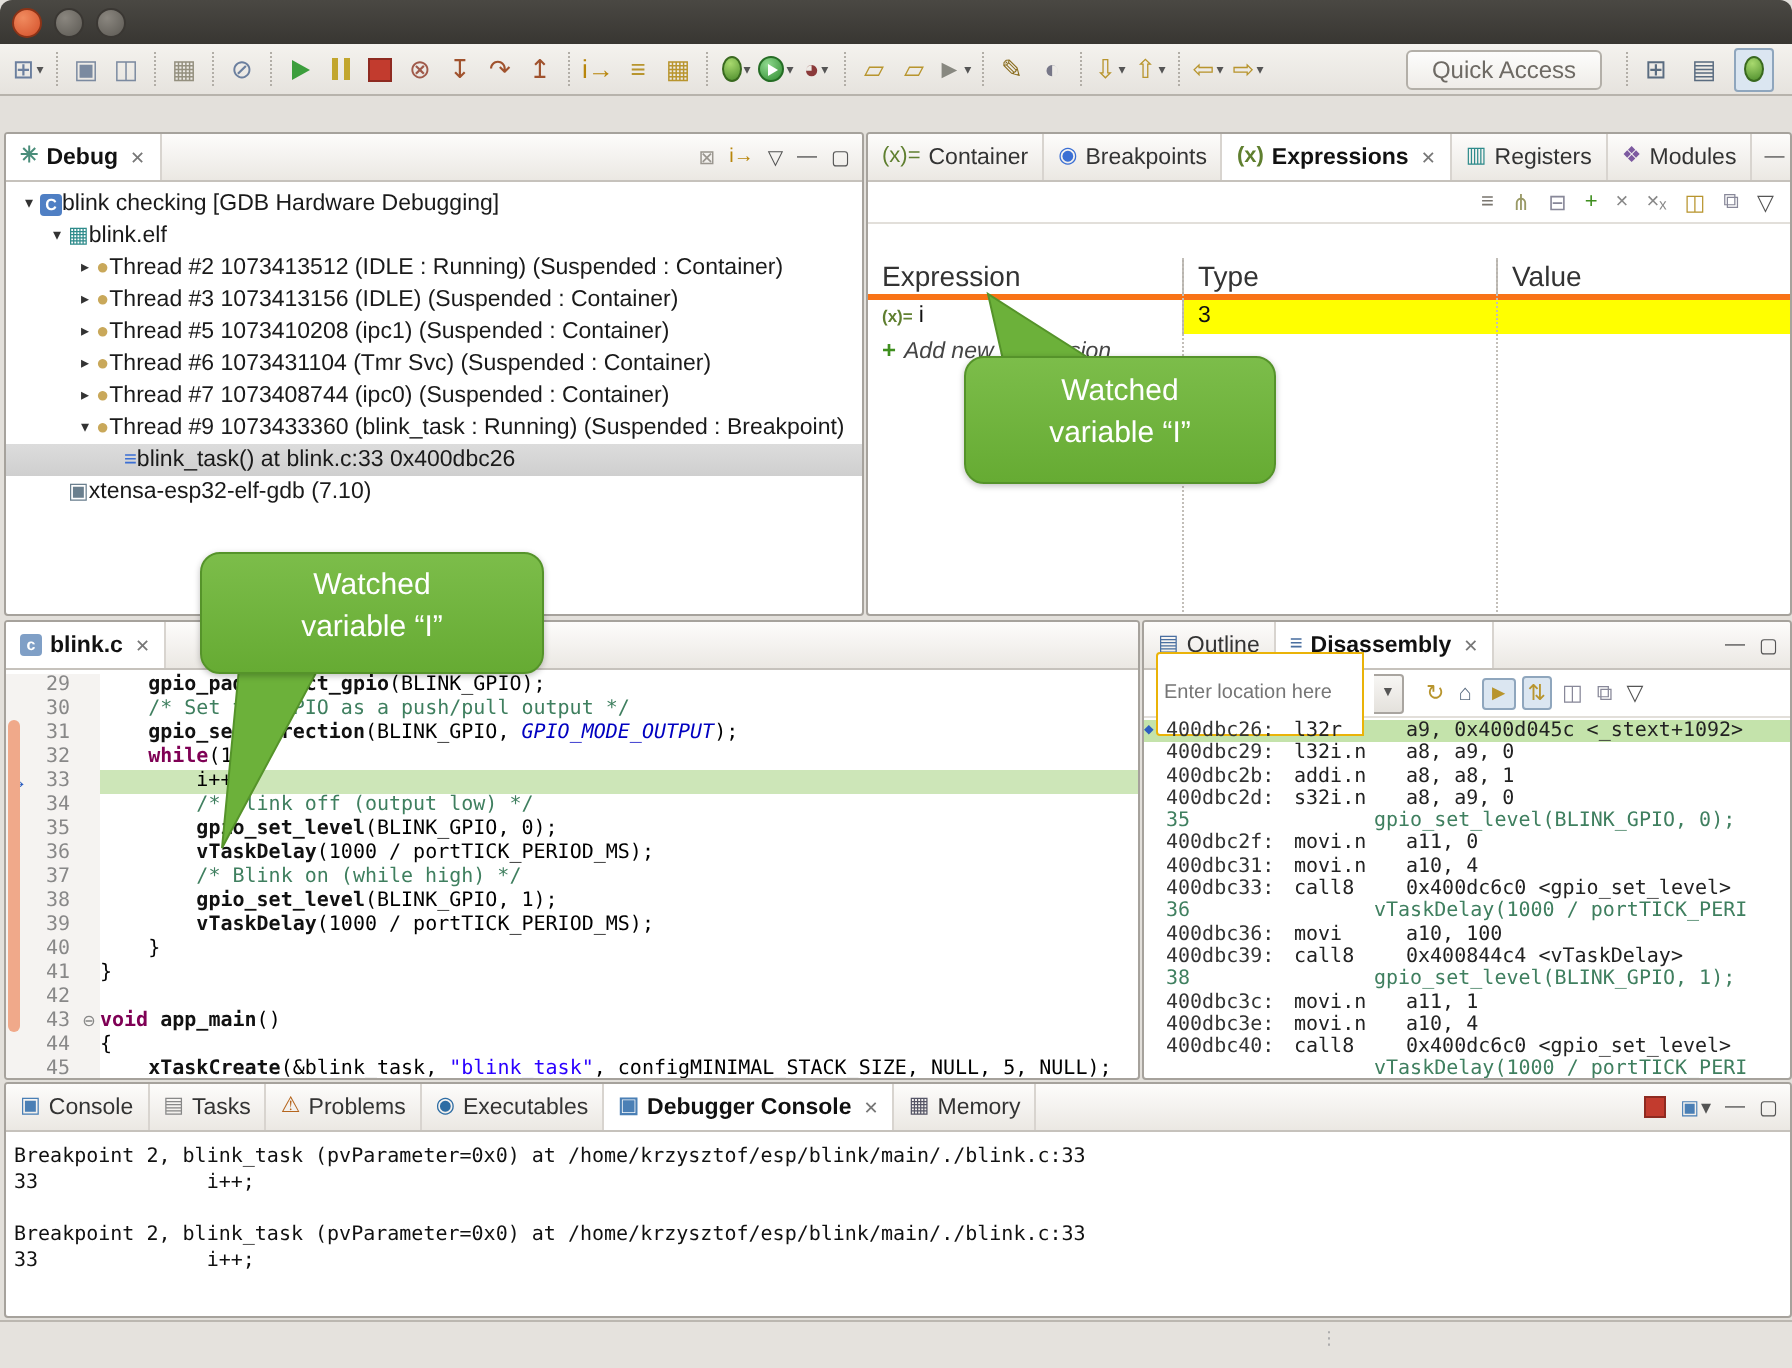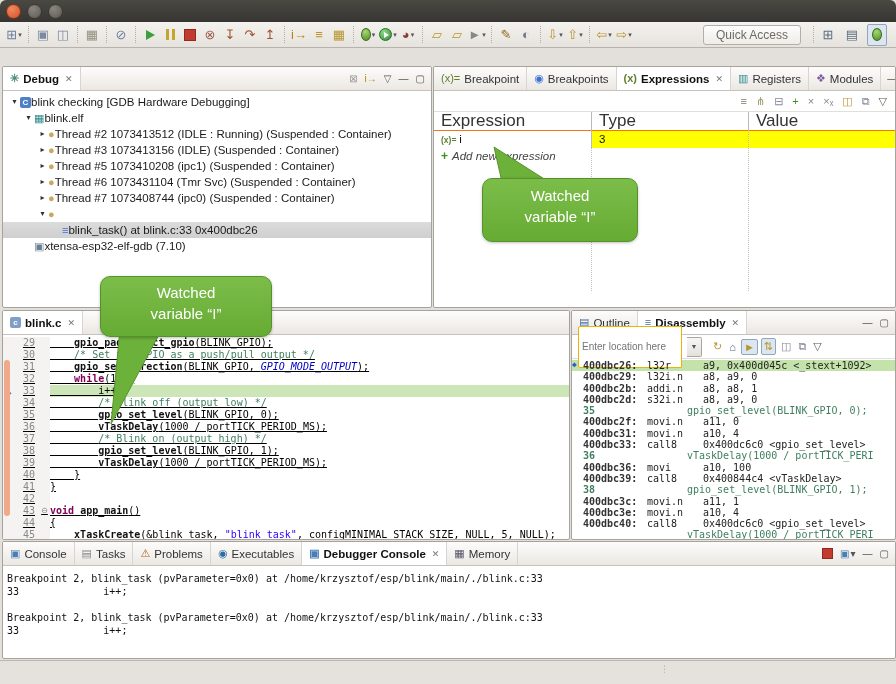--- a/index.html
+++ b/index.html
@@ -38,49 +38,49 @@
   .pbtns span{font-size:10px;}
   
   #debug-tree{padding-top:3px;font-size:11.5px;color:#1a1a1a;}
   .trow{height:16px;line-height:16px;display:flex;align-items:center;white-space:nowrap;}
   .trow.selected{background:linear-gradient(#dcdcdc,#cfcfcf);}
   .texp{width:11px;font-size:8px;color:#333;text-align:center;flex:none;}
   .chip{display:inline-block;width:11px;height:11px;border-radius:2px;color:#fff;font-size:8px;line-height:11px;text-align:center;font-weight:bold;}
   
   #expr-toolbar{height:20px;display:flex;align-items:center;justify-content:flex-end;gap:9px;padding:0 8px;border-bottom:1px solid #e2dfda;color:#7a766f;}
   #expr-toolbar span{font-size:11px;}
-  .xhead{display:flex;height:18px;line-height:18px;font-size:17px;color:#333;border-bottom:1px solid #f97316;}
+  .xhead{display:flex;height:18px;line-height:18px;font-size:14px;color:#333;border-bottom:3px solid #f97316;margin-top:17px;}
   .xc0{width:158px;padding-left:7px;box-sizing:border-box;border-right:1px dotted #b8b4ae;}
   .xc1{width:157px;padding-left:7px;box-sizing:border-box;border-right:1px dotted #b8b4ae;}
   .xc2{flex:1;padding-left:7px;box-sizing:border-box;}
   .xrow{display:flex;height:17px;line-height:17px;font-size:11.5px;color:#111;}
   .vicon{color:#5f7f2f;font-size:8.5px;font-weight:bold;margin-right:3px;}
   .plus{color:#3f8f1f;font-weight:bold;font-size:12px;margin-right:4px;}
   
-  .erow{display:flex;height:12px;line-height:12px;position:relative;text-decoration:underline;}
+  .erow{display:flex;height:12px;line-height:12px;position:relative;}
   .enum{width:32px;flex:none;text-align:right;padding-right:4px;color:#888;font:10px "DejaVu Sans Mono",monospace;background:#f5f3f1;}
   .efold{width:11px;flex:none;font-size:8px;color:#888;text-align:center;background:#f5f3f1;line-height:12px;}
   .ecode{flex:1;white-space:pre;font:10px "DejaVu Sans Mono",monospace;color:#000;}
   .erow.cur .ecode{background:#cde6b8;}
   .tk-kw{color:#7f0055;font-weight:bold;}
   .tk-com{color:#3f7f5f;}
   .tk-str{color:#2a00ff;}
   .tk-enm{color:#0000c0;font-style:italic;}
   .tk-fn{font-weight:bold;color:#111;}
   #range-bar{position:absolute;left:1px;top:25px;width:6px;height:156px;background:#f0a98a;border-radius:3px;}
   #bp-arrow{position:absolute;left:0;width:11px;color:#2d5fc0;font-weight:bold;font-size:11px;line-height:12px;}
   
   #dis-toolbar{height:23px;display:flex;align-items:center;gap:5px;padding:0 6px;border-bottom:1px solid #e2dfda;}
   #dis-loc{width:96px;height:16px;font-size:10px;border:1px solid #eab308;border-radius:2px 0 0 2px;padding:12px 3px;color:#333;}
   #dis-loc-drop{width:14px;height:18px;border:1px solid #a9a5a0;border-left:none;border-radius:0 2px 2px 0;background:linear-gradient(#f7f6f4,#e4e1dc);font-size:7px;color:#555;display:flex;align-items:center;justify-content:center;}
   .dis-ico{font-size:11px;color:#8a6d1f;padding:1px 2px;}
   .drow{display:flex;height:11.3px;line-height:11.3px;font:10px "DejaVu Sans Mono",monospace;color:#222;white-space:pre;}
   .drow.cur{background:#c4e3ab;}
   .dmk{width:11px;flex:none;color:#2d5fc0;font-size:8px;}
-  .daddr{width:64px;flex:none;color:#333;font-weight:bold;}
+  .daddr{width:64px;flex:none;color:#333;}
   .dmn{width:56px;flex:none;}
   .dsrc{color:#3f7f5f;}
   .dind{width:40px;flex:none;}
   
   #console-banner{font-size:11.5px;color:#111;padding:3px 4px 2px 4px;}
   #console-text{margin:6px 0 0 0;padding:0 4px;font:10px "DejaVu Sans Mono",monospace;line-height:13px;color:#111;white-space:pre;}
   
   #statusbar{position:absolute;left:0;top:660px;width:896px;height:24px;background:#e5e2dd;border-top:1px solid #bbb7b0;}
   #status-grip{position:absolute;left:660px;top:3px;color:#aaa;font-size:9px;letter-spacing:0;}
   
@@ -265,39 +265,40 @@
           <span>Thread #6 1073431104 (Tmr Svc) (Suspended : Container)</span>
         </div>
         <div class="trow" style="padding-left: 34px;">
           <span class="texp">▸</span>
           <span class="tico" style="color: rgb(201, 168, 90);">●</span>
           <span>Thread #7 1073408744 (ipc0) (Suspended : Container)</span>
         </div>
         <div class="trow" style="padding-left: 34px;">
           <span class="texp">▾</span>
           <span class="tico" style="color: rgb(201, 168, 90);">●</span>
+          <span>Thread #9 1073433360 (blink_task : Running) (Suspended : Breakpoint)</span>
         </div>
         <div class="trow selected" style="padding-left: 48px;">
           <span class="texp"></span>
           <span class="tico" style="color: rgb(59, 111, 212);">≡</span>
           <span>blink_task() at blink.c:33 0x400dbc26</span>
         </div>
         <div class="trow" style="padding-left: 20px;">
           <span class="texp"></span>
           <span class="tico" style="color: rgb(106, 127, 142);">▣</span>
           <span>xtensa-esp32-elf-gdb (7.10)</span>
         </div>
       </div>
   </div>
 
   <div class="panel" id="expr-panel" style="left:433px;top:66px;width:461px;height:240px;">
     <div class="tabbar" id="expr-tabbar">
         <span class="tab">
           <span class="tico" style="color: rgb(95, 127, 47);">(x)=</span>
-          <span>Breakpoint</span>
+          <span>Container</span>
         </span>
         <span class="tab">
           <span class="tico" style="color: rgb(59, 111, 212);">◉</span>
           <span>Breakpoints</span>
         </span>
         <span class="tab active">
           <span class="tico" style="color: rgb(95, 127, 47);">(x)</span>
           <span>Expressions</span>
           <span class="close">✕</span>
         </span>
@@ -391,21 +392,21 @@
             <span class="ecode"><span class="tk-pl">        </span><span class="tk-fn">gpio_set_level</span><span class="tk-pl">(BLINK_GPIO, 0);</span></span>
           </div>
           <div class="erow">
             <span class="enum">36</span>
             <span class="efold"></span>
             <span class="ecode"><span class="tk-pl">        </span><span class="tk-fn">vTaskDelay</span><span class="tk-pl">(1000 / portTICK_PERIOD_MS);</span></span>
           </div>
           <div class="erow">
             <span class="enum">37</span>
             <span class="efold"></span>
-            <span class="ecode"><span class="tk-pl">        </span><span class="tk-com">/* Blink on (output high) */</span></span>
+            <span class="ecode"><span class="tk-pl">        </span><span class="tk-com">/* Blink on (while high) */</span></span>
           </div>
           <div class="erow">
             <span class="enum">38</span>
             <span class="efold"></span>
             <span class="ecode"><span class="tk-pl">        </span><span class="tk-fn">gpio_set_level</span><span class="tk-pl">(BLINK_GPIO, 1);</span></span>
           </div>
           <div class="erow">
             <span class="enum">39</span>
             <span class="efold"></span>
             <span class="ecode"><span class="tk-pl">        </span><span class="tk-fn">vTaskDelay</span><span class="tk-pl">(1000 / portTICK_PERIOD_MS);</span></span>

